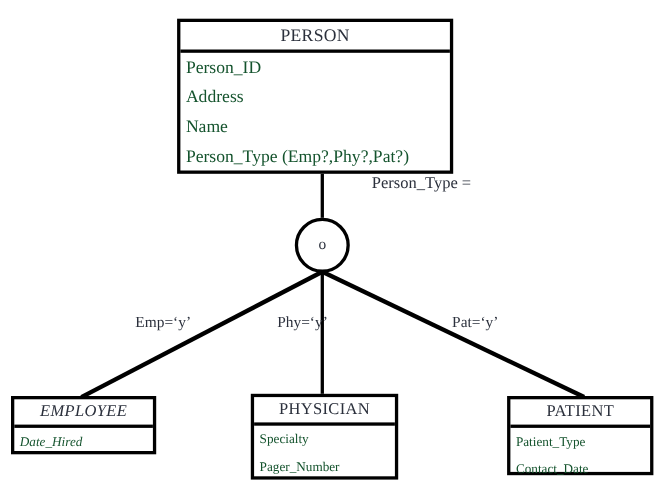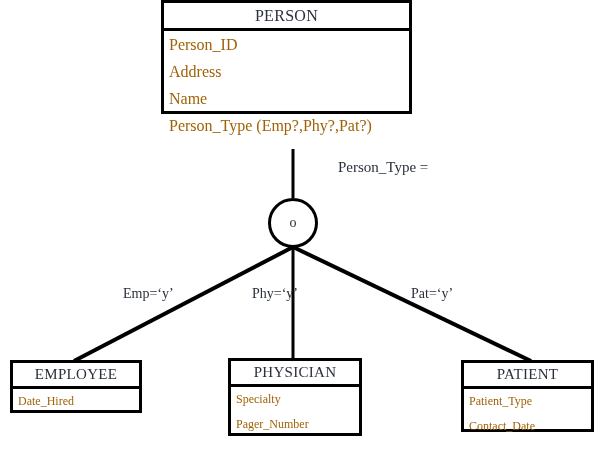--- a/index.html
+++ b/index.html
@@ -40,32 +40,32 @@
     color: #2b303c;
     letter-spacing: 0.3px;
     white-space: nowrap;
     overflow: hidden;
   }
   .attr-list {
     box-sizing: border-box;
   }
   .attr {
     box-sizing: border-box;
-    color: #a16207;
+    color: #14532d;
     white-space: nowrap;
     padding-left: 5px;
     overflow: hidden;
   }
 
   
   #person {
     left: 161px;
-    top: 0;
+    top: 17px;
     width: 251px;
-    height: 114px;
+    height: 141px;
   }
   #person .entity-name {
     height: 28px;
     line-height: 25px;
     font-size: 16px;
   }
   #person .attr {
     height: 27px;
     line-height: 27px;
     font-size: 16px;
@@ -80,20 +80,21 @@
   .subtype .attr {
     height: 25px;
     line-height: 25px;
     font-size: 12px;
   }
   #employee {
     left: 10px;
     top: 360px;
     width: 132px;
     height: 53px;
+    font-style: italic;
   }
   #physician {
     left: 228px;
     top: 358px;
     width: 134px;
     height: 78px;
   }
   #patient {
     left: 461px;
     top: 360px;

